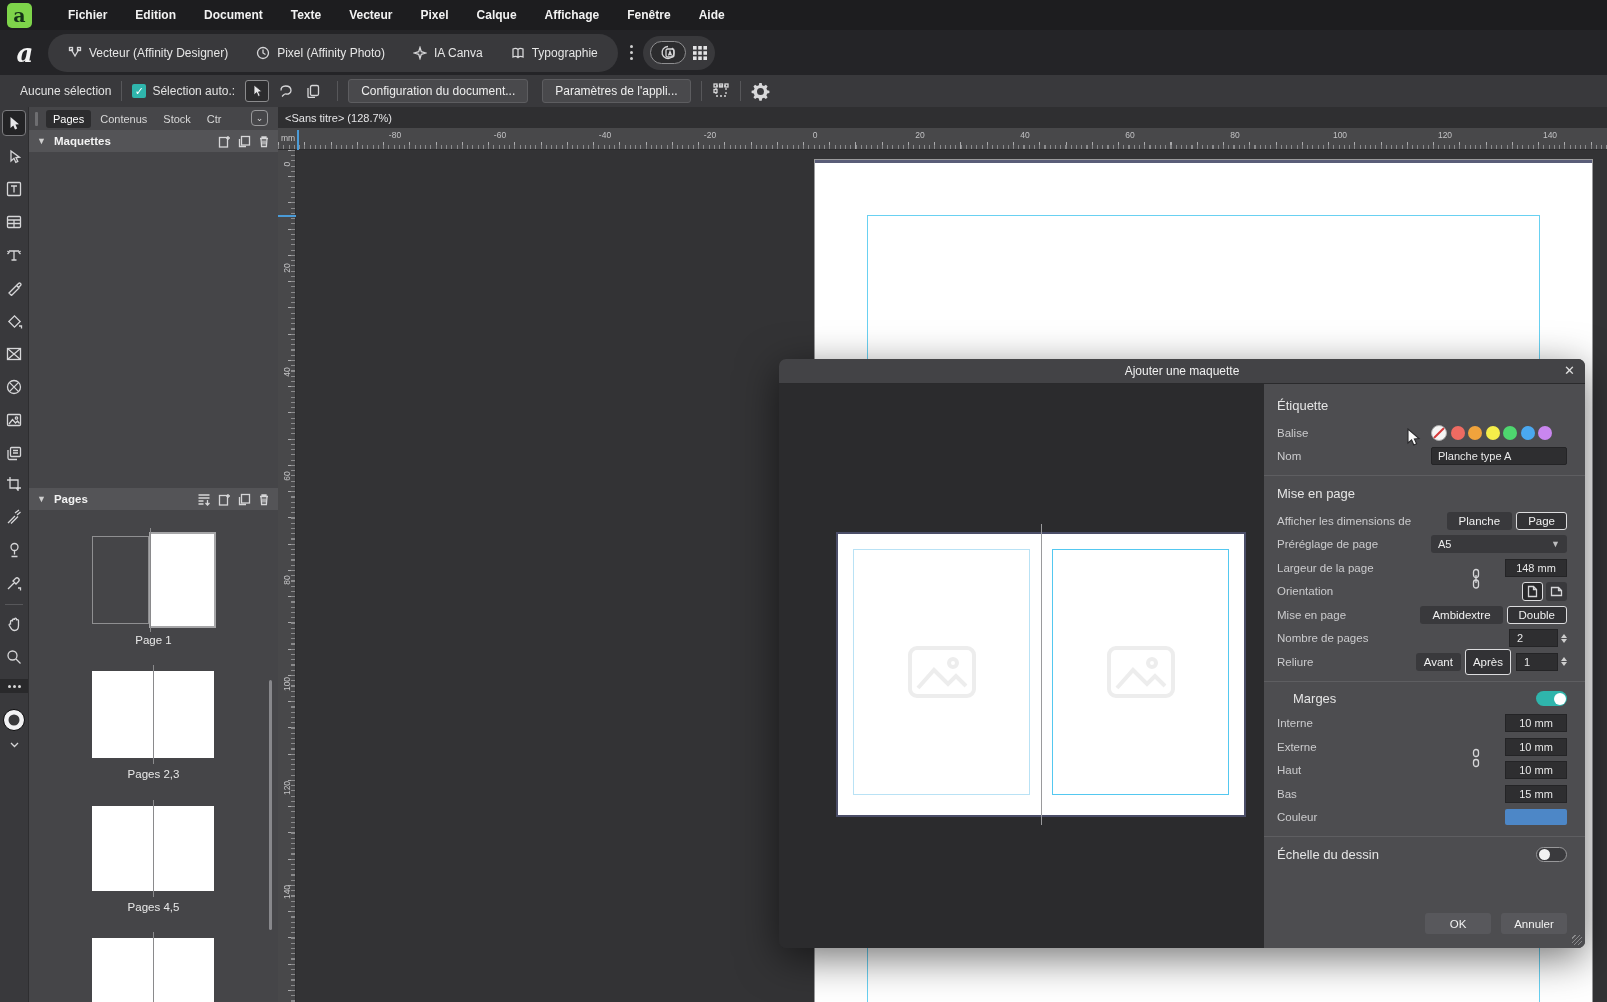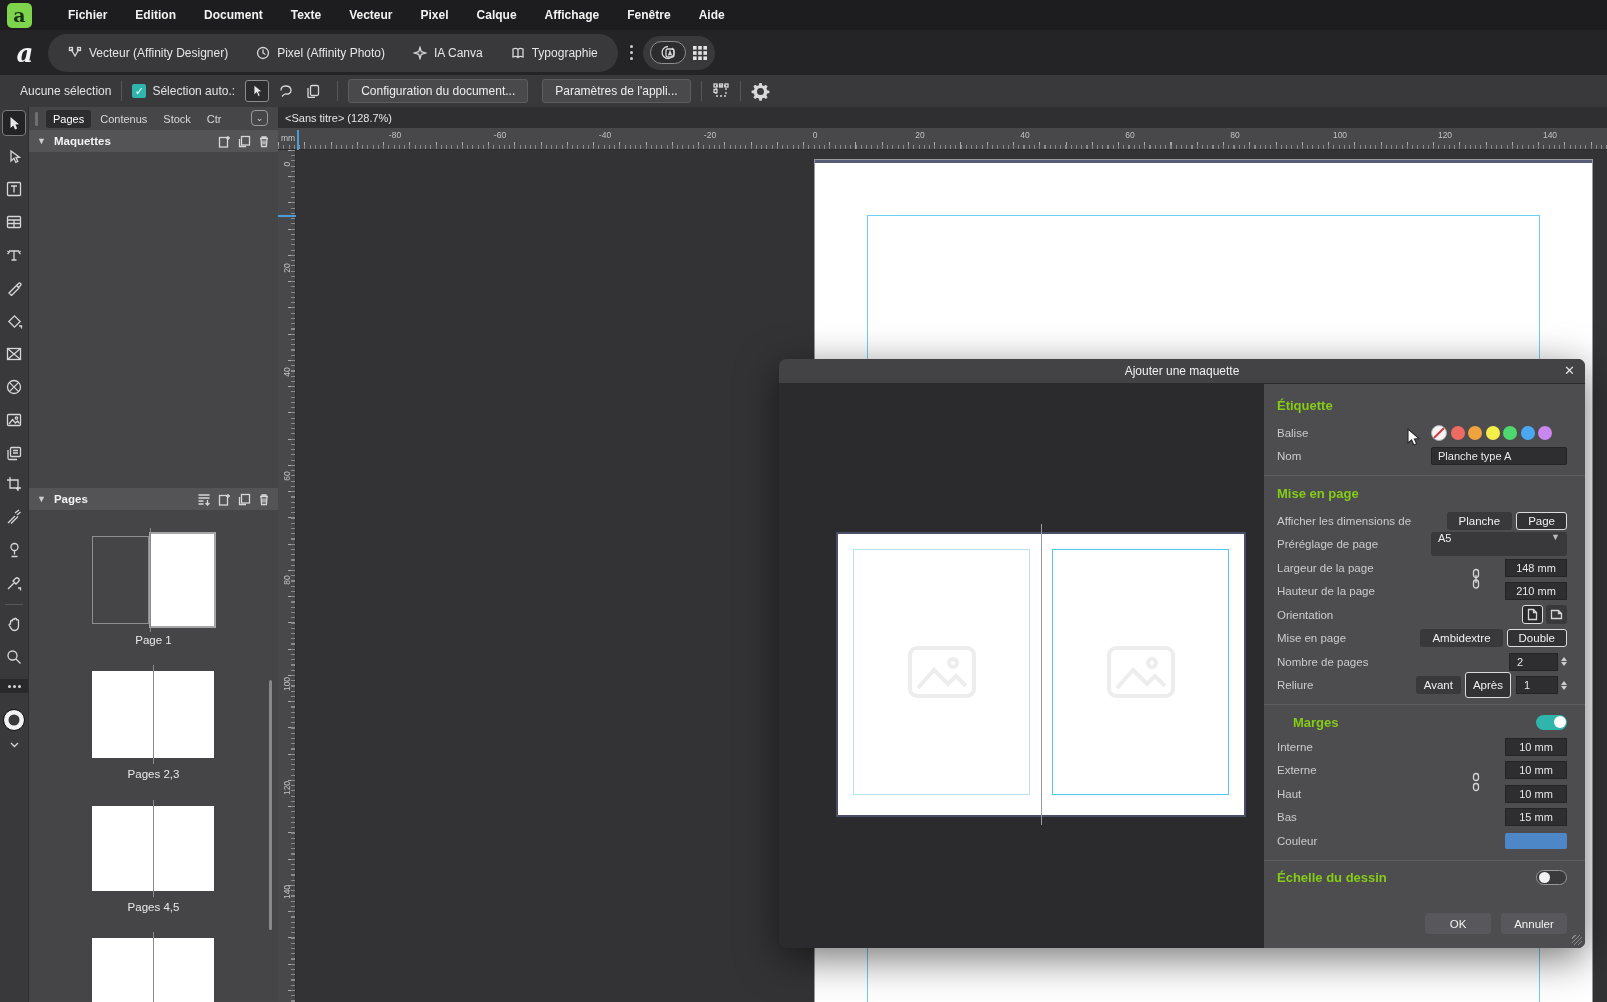--- a/index.html
+++ b/index.html
@@ -96,32 +96,32 @@
   #dlg-preview { flex:1; position:relative; background:#2b2b2d; }
   #spread { position:absolute; left:57px; top:148px; width:410px; height:285px; background:#fff; border:2px solid #4b4e68; }
   #spread-mid { position:absolute; left:50%; top:-10px; bottom:-10px; width:1px; background:#9a9a9c; }
   .pg-margin { position:absolute; top:15px; height:246px; width:177px; }
   #pgm-left { left:15px; border:1px solid #b9e2f5; }
   #pgm-right { right:15px; border:1px solid #54c8f0; }
   .placeholder { position:absolute; top:50%; left:50%; transform:translate(-50%,-50%); }
   .placeholder path, .placeholder rect, .placeholder circle { stroke:#ededed; fill:none; stroke-width:4; }
 
   #dlg-settings { width:321px; background:#4d4d50; padding:8px 18px 10px 13px; display:flex; flex-direction:column; font-size:11.5px; position:relative; }
-  .sec-title { font-size:13px; font-weight:bold; color:#84cc16; margin:6px 0 8px; }
+  .sec-title { font-size:13px; font-weight:normal; color:#e5e5e5; margin:6px 0 8px; }
   .row { display:flex; align-items:center; height:23.5px; }
   .row .lbl { flex:1; color:#cbcbcd; }
   .divider { height:1px; background:#5e5e61; margin:7px -18px 4px -13px; }
   .tinput { width:136px; height:18px; background:#2e2e30; border:1px solid #242426; border-radius:2px; color:#e8e8e8; font-size:11px; padding:0 6px; display:flex; align-items:center; }
   .ninput { width:62px; height:18px; background:#2e2e30; border:1px solid #242426; border-radius:0; color:#e8e8e8; font-size:11px; display:flex; align-items:center; justify-content:center; }
   .ninput.small { width:49px; }
   .spin { display:flex; flex-direction:column; justify-content:center; margin-left:3px; gap:1px; }
   .spin i { width:0; height:0; border-left:3.5px solid transparent; border-right:3.5px solid transparent; }
   .spin .up { border-bottom:4.5px solid #cfcfcf; }
   .spin .dn { border-top:4.5px solid #cfcfcf; }
-  .dropdown { width:136px; height:24px; background:#39393c; border-radius:3px; color:#ececec; font-size:11px; padding:0 7px; display:flex; align-items:flex-start; }
+  .dropdown { width:136px; height:18px; background:#39393c; border-radius:3px; color:#ececec; font-size:11px; padding:0 7px; display:flex; align-items:center; }
   .dropdown .dchev { margin-left:auto; font-size:9px; color:#bdbdbf; }
   .seg { background:#39393c; color:#f0f0f0; border-radius:3px; padding:2px 11px; font-size:11.5px; margin-left:4px; border:1.5px solid transparent; }
   .seg.selected { border:1.5px solid #dcdcde; background:#323235; }
   .swatches { display:flex; gap:3.5px; width:136px; align-items:center; }
   .swatch { width:14px; height:14px; border-radius:50%; }
   .swatch-none { background:#f5f5f5; border:1px solid #aaa; position:relative; overflow:hidden; }
   .swatch-none::after { content:""; position:absolute; left:-2px; top:5px; width:20px; height:2px; background:#d43a3a; transform:rotate(-45deg); }
   .toggle { width:31px; height:15px; border-radius:8px; position:relative; }
   .toggle.on { background:#2fb5ac; }
   .toggle.on .knob { position:absolute; right:1.5px; top:1.5px; width:12px; height:12px; border-radius:50%; background:#fff; }
@@ -538,24 +538,20 @@
         <div class="dropdown">
           <span>A5</span>
           <span class="dchev">▼</span>
         </div>
       </div>
       <div class="pair">
         <div class="row">
           <span class="lbl">Largeur de la page</span>
           <div class="ninput">148 mm</div>
         </div>
-        <div class="row">
-          <span class="lbl">Hauteur de la page</span>
-          <div class="ninput">210 mm</div>
-        </div>
         <svg class="chain ic" style="top:12px;" width="10" height="22" viewBox="0 0 10 22">
             <rect x="2.5" y="1.5" width="5" height="8" rx="2.5"></rect>
             <rect x="2.5" y="12" width="5" height="8" rx="2.5"></rect>
             <path d="M5 7 v8"></path>
           </svg>
       </div>
       <div class="row">
         <span class="lbl">Orientation</span>
         <div class="orient-btn selected">
           <svg class="ic" width="11" height="13" viewBox="0 0 11 13">

